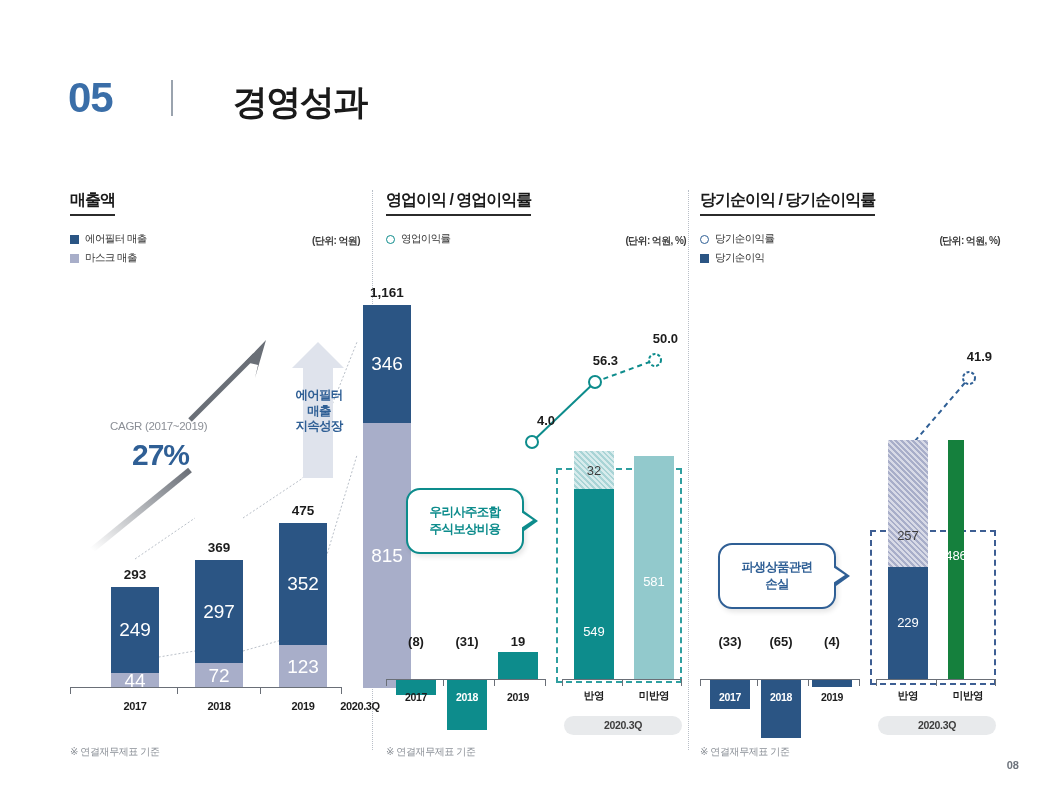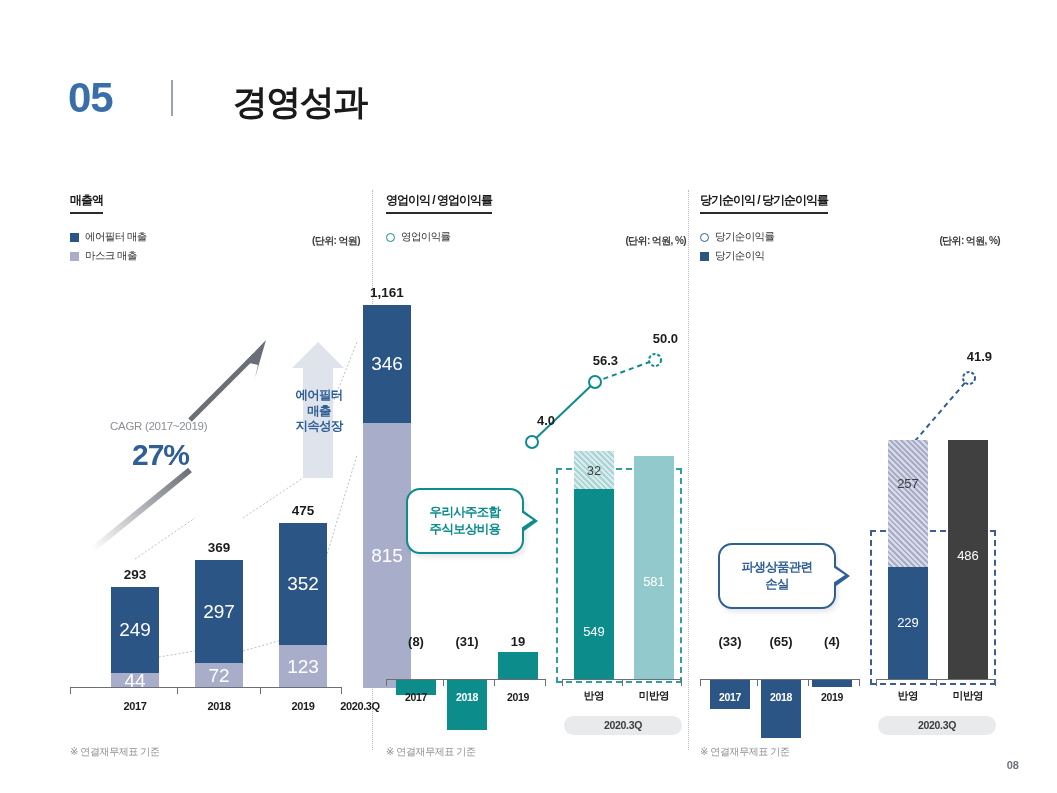--- a/index.html
+++ b/index.html
@@ -21,21 +21,21 @@
   .panel { position: absolute; top: 190px; height: 560px; }
   #panel1 { left: 70px; width: 290px; }
   #panel2 { left: 386px; width: 300px; }
   #panel3 { left: 700px; width: 300px; }
 
   .divider { position: absolute; top: 190px; width: 0; height: 560px;
              border-left: 1px dotted #b9bfc8; }
   #div1 { left: 372px; }
   #div2 { left: 688px; }
 
-  .panel-title { font-size: 12px; font-weight: bold; color: #1a1a1a;
+  .panel-title { font-size: 16px; font-weight: bold; color: #1a1a1a;
                  letter-spacing: -1px; display: inline-block;
                  border-bottom: 2px solid #2b2b2b; padding-bottom: 3px; }
 
   .legend { margin-top: 16px; }
   .legend-row { display: flex; align-items: center; margin-bottom: 5px; }
   .lg-sq { width: 9px; height: 9px; margin-right: 6px; display: inline-block; }
   .lg-ci { width: 9px; height: 9px; margin-right: 6px; display: inline-block;
            border-radius: 50%; background: transparent; }
   .lg-label { font-size: 10.5px; color: #333; letter-spacing: -0.6px; }
 
@@ -325,24 +325,24 @@
           <div>손실</div>
         </div>
       </div>
       <div class="co-tail" style="left:136px; top:281px; border-left:14px solid #2f5f95;"></div>
       <div class="co-tail" style="left:133px; top:282px; border-top:8px solid transparent; border-bottom:8px solid transparent; border-left:12px solid #ffffff;"></div>
 
       <div class="bar-pos" style="left:188px; bottom:45px; width:40px; height:113px; background:#2b5584; flex-direction:column; justify-content:flex-start;">
         <span class="bv-in" style="margin-top:48px;">229</span>
       </div>
       <div class="bar-pos" style="left:188px; bottom:158px; width:40px; height:127px; background:#a8aec9; background-image:repeating-linear-gradient(45deg,rgba(255,255,255,.55) 0 2px,transparent 2px 4px); flex-direction:column; justify-content:flex-start;">
-        <span class="bv-dark" style="margin-top:36px;">257</span>
-      </div>
-
-      <div class="bar-pos" style="left:248px; bottom:45px; width:40px; height:240px; background:#404040; flex-direction:column; justify-content:flex-start;">
+        <span class="bv-dark" style="margin-top:88px;">257</span>
+      </div>
+
+      <div class="bar-pos" style="left:248px; bottom:45px; width:16px; height:240px; background:#15803d; flex-direction:column; justify-content:flex-start;">
         <span class="bv-in" style="margin-top:108px;">486</span>
       </div>
 
       <div class="bar-neg" style="left:10px; bottom:16px; width:40px; height:29px; background:#2b5584;"></div>
       <div class="bv-out" style="left:8px; bottom:76px; width:44px;">(33)</div>
 
       <div class="bar-neg" style="left:61px; bottom:-13px; width:40px; height:58px; background:#2b5584;"></div>
       <div class="bv-out" style="left:59px; bottom:76px; width:44px;">(65)</div>
 
       <div class="bar-neg" style="left:112px; bottom:38px; width:40px; height:7px; background:#2b5584;"></div>

